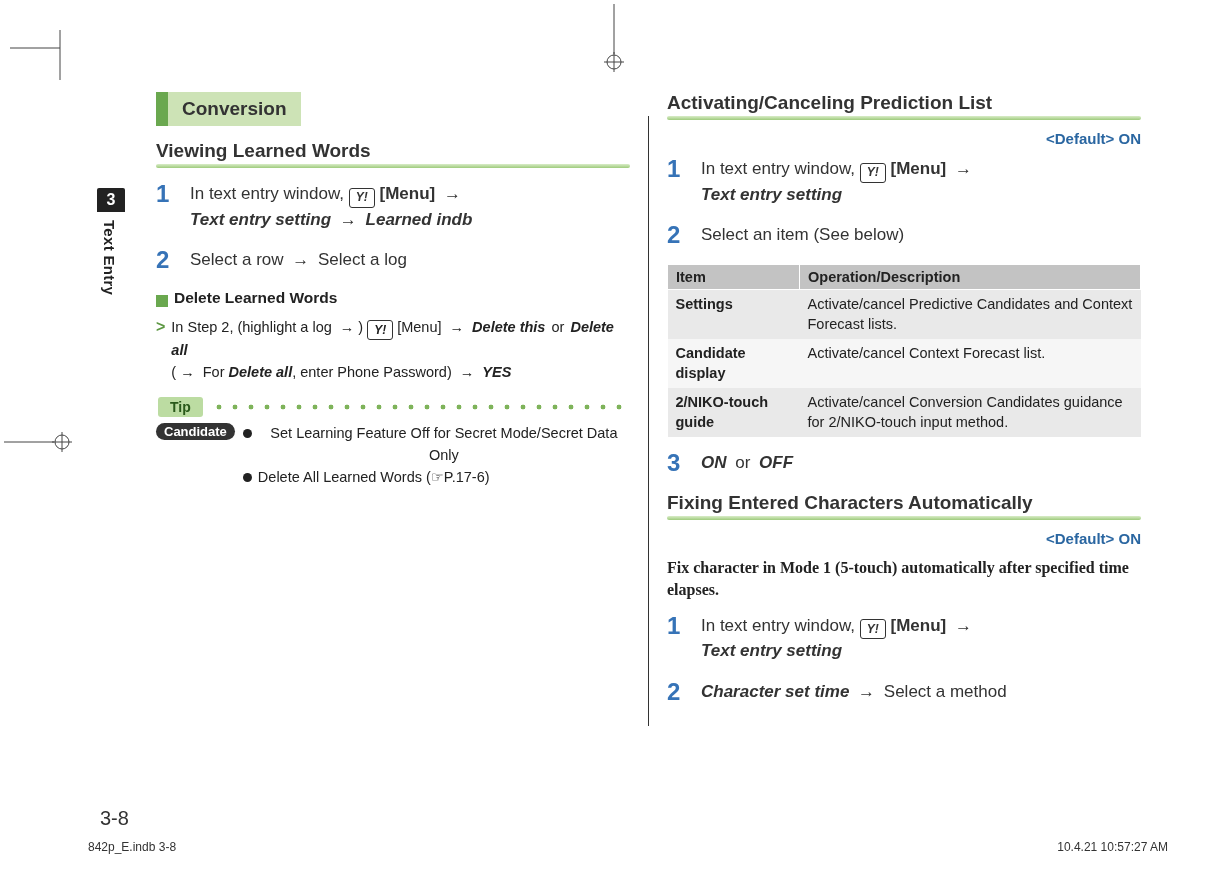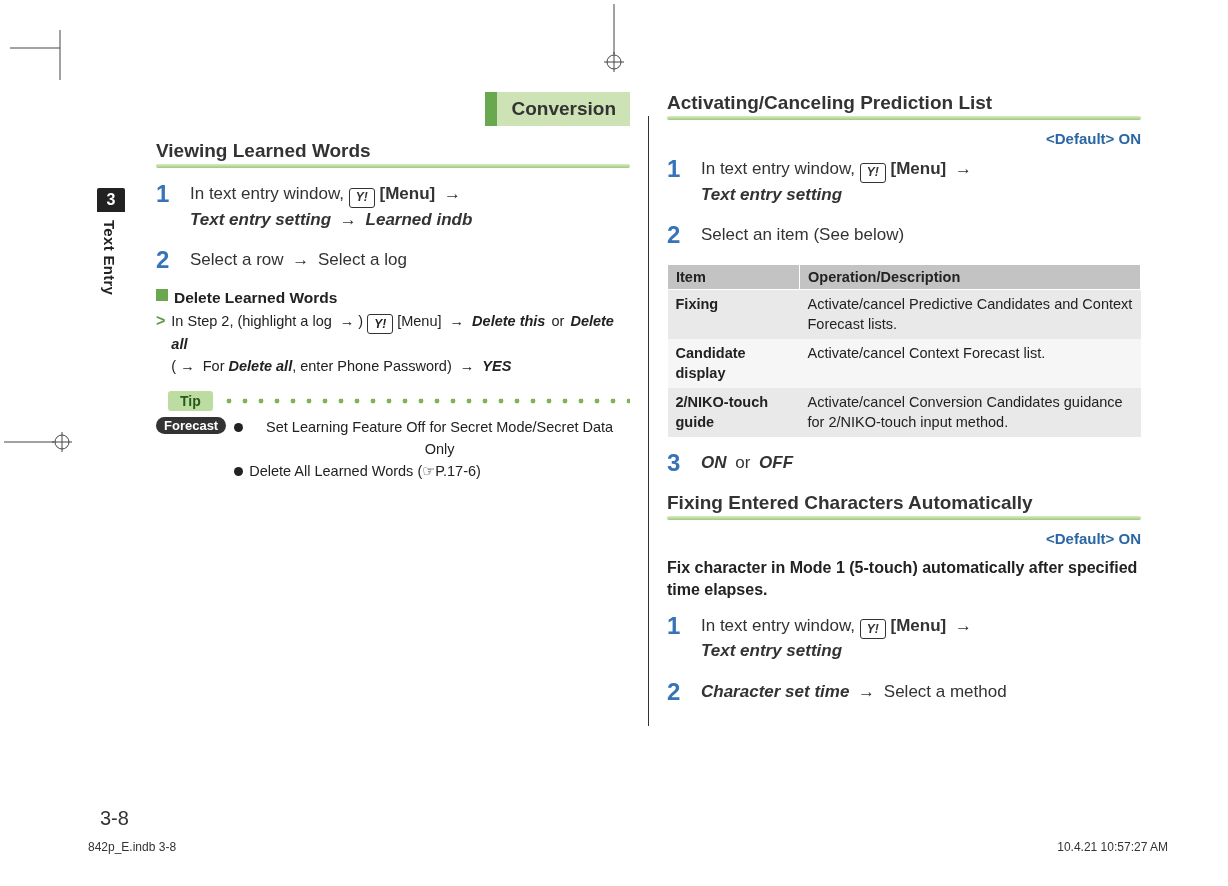--- a/index.html
+++ b/index.html
@@ -57,21 +57,20 @@
     width: 1px;
     background: #333;
     margin-top: 24px;
     height: 610px;
   }
 
   .section-bar {
     display: flex;
     align-items: stretch;
     margin-bottom: 14px;
-    justify-content: flex-end;
   }
   .section-bar .pre { width: 12px; background: #6aa84f; }
   .section-bar .body {
     background: #cde3b6;
     padding: 6px 14px;
     font-weight: 700;
     font-size: 19px;
     color: #333;
     flex: 0 0 auto;
   }
@@ -118,28 +117,28 @@
     min-width: 26px;
     height: 20px;
     font-size: 12px;
     font-weight: 700;
     padding: 0 3px;
     vertical-align: -2px;
     font-style: italic;
   }
 
   .sub-block { margin: 6px 0 10px 0; font-size: 14.5px; }
-  .sub-head { display: flex; align-items: flex-start; gap: 6px; font-weight: 700; font-size: 15.5px; margin-bottom: 4px; }
+  .sub-head { display: flex; align-items: flex-end; gap: 6px; font-weight: 700; font-size: 15.5px; margin-bottom: 10px; }
   .green-sq { width: 12px; height: 12px; background: #6aa84f; display: inline-block; }
   .sub-line { display: flex; gap: 6px; padding-left: 0; line-height: 1.5; }
   .green-gt { color: #5d9843; font-weight: 800; font-size: 16px; line-height: 1.3; }
   .sub-line .content { flex: 1; }
   .sub-line .bolditalic { font-weight: 700; font-style: italic; text-align: right; }
 
-  .tip-row { display: flex; align-items: center; gap: 8px; margin: 14px 0 6px 12px; }
+  .tip-row { display: flex; align-items: center; gap: 8px; margin: 14px 0 6px 2px; }
   .tip-badge {
     background: #bcdca2;
     color: #2a5a1a;
     font-weight: 700;
     font-size: 14px;
     padding: 2px 12px;
     border-radius: 3px;
   }
   .tip-dots { flex: 1; height: 6px; background-image: radial-gradient(circle, #7eb35a 2.4px, transparent 2.6px); background-size: 16px 6px; background-repeat: repeat-x; background-position: left center; }
 
@@ -170,21 +169,21 @@
   }
   table.op-table td {
     padding: 5px 8px;
     vertical-align: top;
     line-height: 1.35;
   }
   table.op-table tr.r0 td { background: #e9e9e9; }
   table.op-table tr.r1 td { background: #f6f6f6; }
   table.op-table td.item { font-weight: 700; width: 132px; }
 
-  .fix-desc { font-weight: 700; font-size: 16px; margin: 4px 0 12px 0; line-height: 1.4; }
+  .fix-desc { font-weight: 700; font-size: 16px; margin: 4px 0 12px 0; line-height: 1.4; font-family: Liberation Serif, serif; }
 
   .page-num {
     position: absolute;
     bottom: -18px;
     left: 0;
     font-size: 20px;
     color: #333;
   }
 
   .footer {
@@ -289,21 +288,21 @@
           </div>
         </div>
       </div>
 
       <div class="tip-row">
         <div class="tip-badge">Tip</div>
         <div class="tip-dots"></div>
       </div>
 
       <div class="settings-row">
-        <div class="settings-badge">Forecast</div>
+        <div class="settings-badge">Candidate</div>
         <div style="flex:1">
           <div class="bullet-line">
               <span class="black-dot"></span>
               <span>Set Learning Feature Off for Secret Mode/Secret Data Only</span>
             </div>
           <div class="bullet-line">
               <span class="black-dot"></span>
               <span>Delete All Learned Words (☞P.17-6)</span>
             </div>
         </div>
@@ -333,21 +332,21 @@
         <div class="step-body">Select an item (See below)</div>
       </div>
 
       <table class="op-table">
         <tbody>
             <tr>
           <th>Item</th>
           <th>Operation/Description</th>
         </tr>
         <tr class="r0">
-          <td class="item">Fixing</td>
+          <td class="item">Settings</td>
           <td>Activate/cancel Predictive Candidates and Context Forecast lists.</td>
         </tr>
         <tr class="r1">
           <td class="item">Candidate display</td>
           <td>Activate/cancel Context Forecast list.</td>
         </tr>
         <tr class="r0">
           <td class="item">2/NIKO-touch guide</td>
           <td>Activate/cancel Conversion Candidates guidance for 2/NIKO-touch input method.</td>
         </tr>

